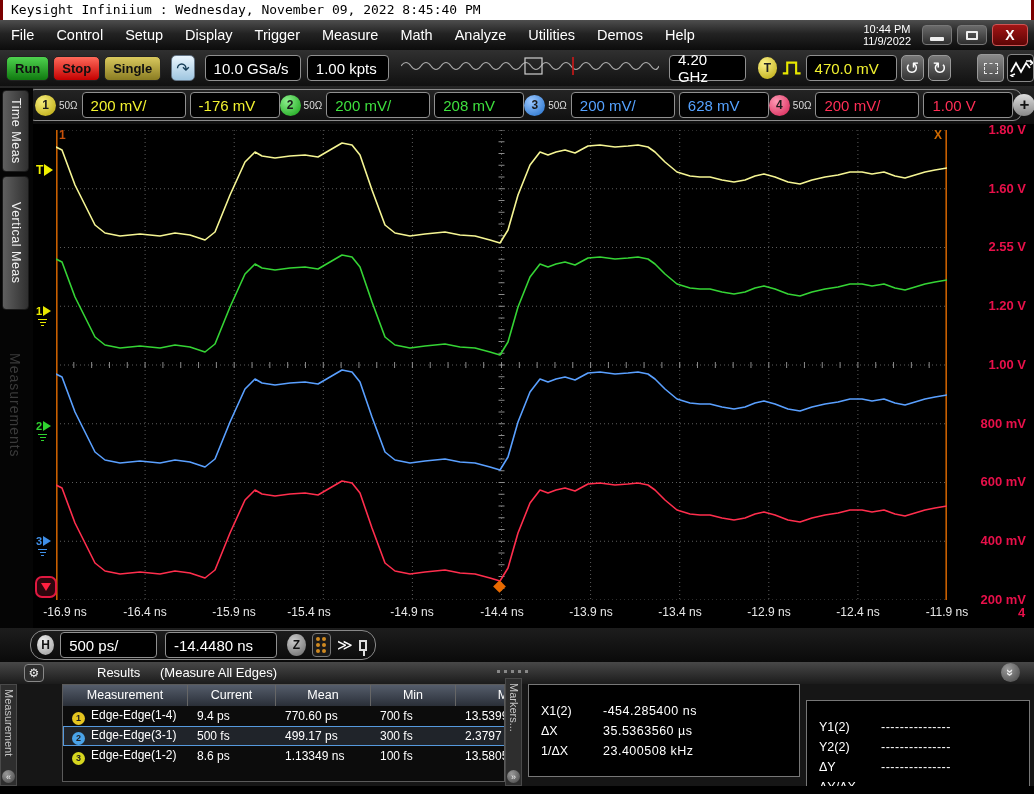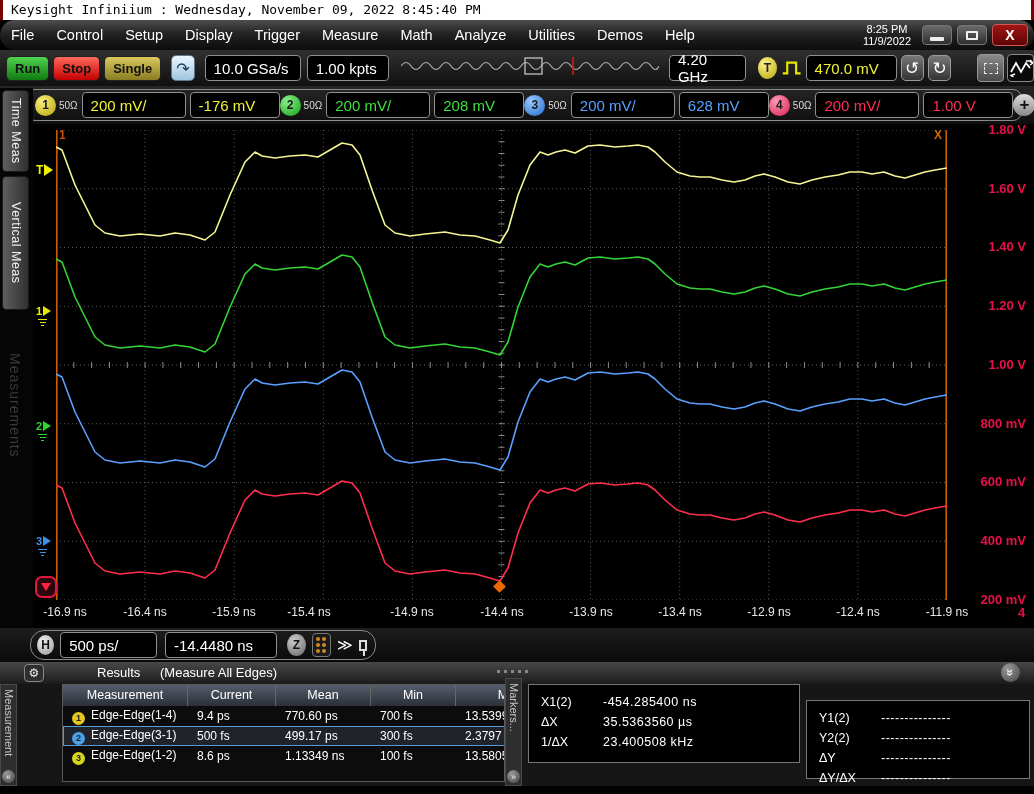--- a/index.html
+++ b/index.html
@@ -6,21 +6,21 @@
   html,body { width:1034px; height:794px; }
   body { position:relative; background:#000; font-family:"Liberation Sans", sans-serif; overflow:hidden; color:#fff; }
 
   
   .titlebar { position:absolute; left:0; top:0; width:1034px; height:20px; background:#fff;
     border-left:3px solid #7a0000; border-right:3px solid #7a0000;
     font-family:"DejaVu Sans Mono", monospace; font-size:13px; color:#000; line-height:20px; padding-left:8px; }
 
   
   .menubar { position:absolute; left:0; top:20px; width:1034px; height:30px;
-    background:linear-gradient(#4e4e4e,#232323 45%,#0c0c0c); display:flex; align-items:center;border-radius:15px; }
+    background:linear-gradient(#4e4e4e,#232323 45%,#0c0c0c); display:flex; align-items:center; }
   .menu-item { color:#fff; font-size:14.5px; padding:0 11px; height:100%; display:flex; align-items:center; cursor:default; }
   .menu-clock { margin-left:auto; text-align:center; font-size:11px; line-height:12px; color:#fff; width:70px; }
   .brand { display:flex; align-items:center; margin:0 10px 0 4px; }
   .brand-text { line-height:13px; }
   .brand-name { font-size:17px; font-weight:bold; letter-spacing:0.5px; }
   .brand-sub { font-size:7.5px; letter-spacing:1.6px; color:#ddd; }
   .winbtn { width:30px; height:20px; margin-right:5px; border:1px solid #777; border-radius:4px;
     background:linear-gradient(#6a6a6a,#2e2e2e); display:flex; align-items:center; justify-content:center; }
   .winbtn.close { width:36px; height:22px; background:linear-gradient(#a31515,#5c0505); border-color:#c55;
     font-weight:bold; font-size:14px; margin-right:6px; }
@@ -132,21 +132,21 @@
   .thead { background:linear-gradient(#555d6b,#2a2f38); height:21px; }
   .th { color:#fff; font-size:12.5px; text-align:center; line-height:21px; border-right:1px solid #666; }
   .th:last-child { border-right:none; }
   .trow { height:20px; align-items:center; }
   .trow.selected { outline:1.5px solid #5599dd; outline-offset:-1.5px; background:#20242a; }
   .td { color:#fff; font-size:12px; padding-left:9px; white-space:nowrap; }
   .c0 { width:125px; } .c1 { width:88px; } .c2 { width:95px; } .c3 { width:85px; } .c4 { width:107px; }
   .badge { display:inline-block; width:13px; height:13px; border-radius:50%; color:#222; font-size:9px; font-weight:bold;
     text-align:center; line-height:13px; margin-right:6px; vertical-align:-2px; }
 
-  .mbox { position:absolute; top:22px; height:79px; border:1px solid #777; background:#000; padding:7px 0 0 12px; }
+  .mbox { position:absolute; top:22px; height:93px; border:1px solid #777; background:#000; padding:16px 0 0 12px; }
   .mbox1 { left:528px; width:272px; }
   .mbox2 { left:806px; width:224px;margin-top:16px; }
   .mrow { display:flex; height:20px; align-items:center; font-size:12.5px; }
   .mlab { width:62px; color:#fff; }
   .mval { color:#fff; letter-spacing:0.5px; }
 
   .bottomstrip { position:absolute; left:0; top:786px; width:1034px; height:8px; background:#000; }
 </style>
 </head>
 <body>
@@ -159,21 +159,21 @@
   <span class="menu-item">Setup</span>
   <span class="menu-item">Display</span>
   <span class="menu-item">Trigger</span>
   <span class="menu-item">Measure</span>
   <span class="menu-item">Math</span>
   <span class="menu-item">Analyze</span>
   <span class="menu-item">Utilities</span>
   <span class="menu-item">Demos</span>
   <span class="menu-item">Help</span>
   <div class="menu-clock">
-    <div>8:25 PM</div>
+    <div>10:44 PM</div>
     <div>11/9/2022</div>
   </div>
   <div class="winbtn">
       <span class="min-glyph"></span>
     </div>
   <div class="winbtn">
       <span class="max-glyph"></span>
     </div>
   <div class="winbtn close">
       <span>X</span>
@@ -379,21 +379,21 @@
         <polyline points="0,129 6,132 19,167 39,207 49,215 64,218 84,216 104,218 119,215 134,217 149,222 159,214 174,177 189,144 199,134 206,138 219,140 234,138 249,137 262,139 274,132 286,125 296,127 304,137 316,172 329,207 339,215 354,218 369,216 389,214 404,217 419,218 434,222 444,225 452,212 462,177 474,147 484,134 492,137 500,134 509,132 519,135 532,128 544,127 559,129 572,128 582,127 592,129 599,134 609,144 621,154 634,158 644,159 654,159 666,162 678,164 689,162 699,158 708,156 719,159 732,164 744,166 756,162 769,159 782,157 794,154 806,154 816,156 828,154 839,158 849,160 859,157 869,154 879,152 891,150" fill="none" stroke="#35d435" stroke-width="1.6" stroke-linejoin="round" stroke-linecap="round"></polyline>
         <polyline points="0,244 6,247 19,282 39,322 49,330 64,333 84,331 104,333 119,330 134,332 149,337 159,329 174,292 189,259 199,249 206,253 219,255 234,253 249,252 262,254 274,247 286,240 296,242 304,252 316,287 329,322 339,330 354,333 369,331 389,329 404,332 419,333 434,337 444,340 452,327 462,292 474,262 484,249 492,252 500,249 509,247 519,250 532,243 544,242 559,244 572,243 582,242 592,244 599,249 609,259 621,269 634,273 644,274 654,274 666,277 678,279 689,277 699,273 708,271 719,274 732,279 744,281 756,277 769,274 782,272 794,269 806,269 816,271 828,269 839,273 849,275 859,272 869,269 879,267 891,265" fill="none" stroke="#5aa0ff" stroke-width="1.6" stroke-linejoin="round" stroke-linecap="round"></polyline>
         <polyline points="0,355 6,358 19,393 39,433 49,441 64,444 84,442 104,444 119,441 134,443 149,448 159,440 174,403 189,370 199,360 206,364 219,366 234,364 249,363 262,365 274,358 286,351 296,353 304,363 316,398 329,433 339,441 354,444 369,442 389,440 404,443 419,444 434,448 444,451 452,438 462,403 474,373 484,360 492,363 500,360 509,358 519,361 532,354 544,353 559,355 572,354 582,353 592,355 599,360 609,370 621,380 634,384 644,385 654,385 666,388 678,390 689,388 699,384 708,382 719,385 732,390 744,392 756,388 769,385 782,383 794,380 806,380 816,382 828,380 839,384 849,386 859,383 869,380 879,378 891,376" fill="none" stroke="#ff2e4d" stroke-width="1.6" stroke-linejoin="round" stroke-linecap="round"></polyline>
       </g>
   </svg>
   <div class="grid-num">1</div>
   <div class="grid-close">X</div>
 
   <div class="vlabel" style="top:-2px">1.80 V</div>
   <div class="vlabel" style="top:57px">1.60 V</div>
-  <div class="vlabel" style="top:115px">1.40 V</div>
+  <div class="vlabel" style="top:115px">2.55 V</div>
   <div class="vlabel" style="top:174px">1.20 V</div>
   <div class="vlabel" style="top:233px">1.00 V</div>
   <div class="vlabel" style="top:292px">800 mV</div>
   <div class="vlabel" style="top:350px">600 mV</div>
   <div class="vlabel" style="top:409px">400 mV</div>
   <div class="vlabel" style="top:468px">200 mV</div>
 
   <div class="tlabel" style="left:32px">-16.9 ns</div>
   <div class="tlabel" style="left:112px">-16.4 ns</div>
   <div class="tlabel" style="left:201px">-15.9 ns</div>

